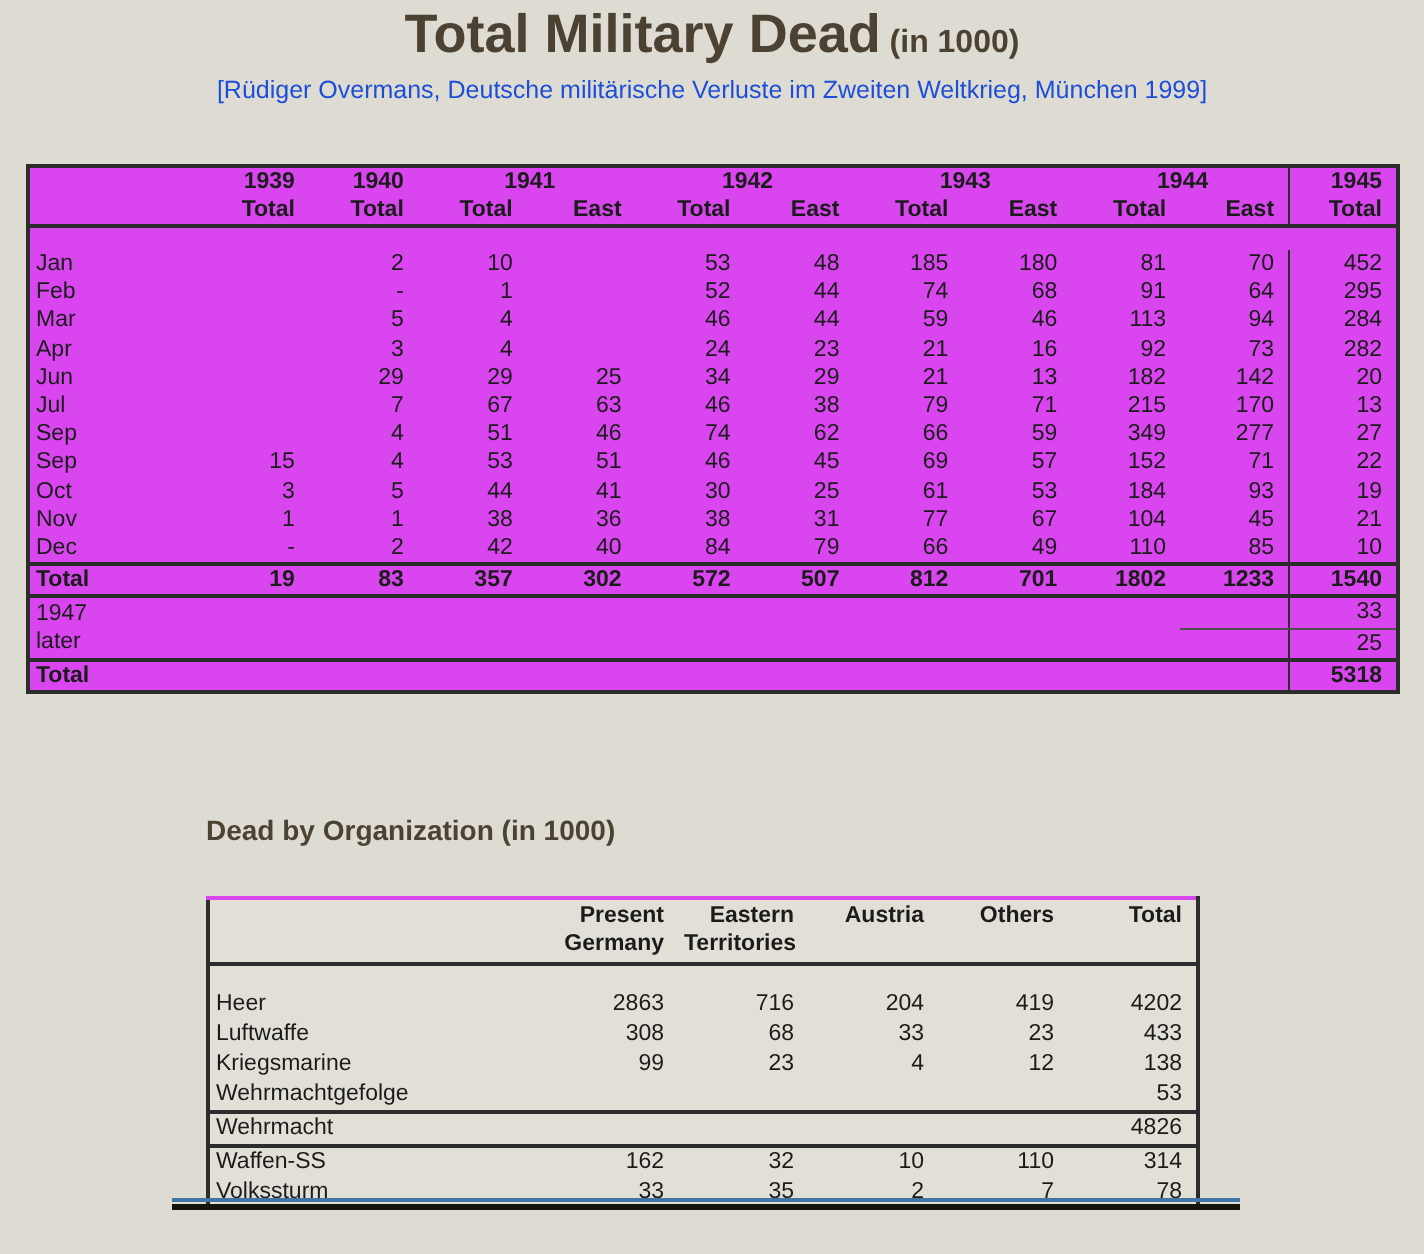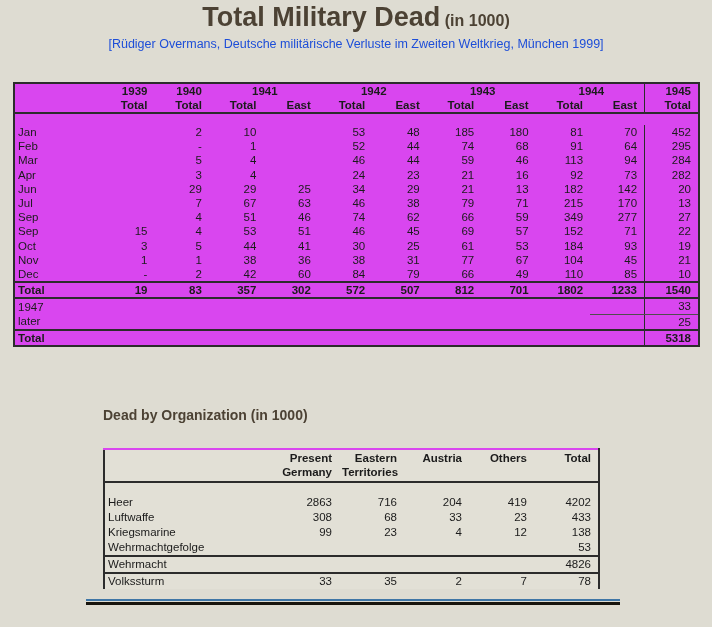--- a/index.html
+++ b/index.html
@@ -258,21 +258,21 @@
         <td class="num">67</td>
         <td class="num">104</td>
         <td class="num">45</td>
         <td class="num lc">21</td>
       </tr>
       <tr>
         <td class="lbl">Dec</td>
         <td class="num">-</td>
         <td class="num">2</td>
         <td class="num">42</td>
-        <td class="num">60</td>
+        <td class="num">40</td>
         <td class="num">84</td>
         <td class="num">79</td>
         <td class="num">66</td>
         <td class="num">49</td>
         <td class="num">110</td>
         <td class="num">85</td>
         <td class="num lc">10</td>
       </tr>
       <tr class="trow">
         <td class="lbl">Total</td>
@@ -407,20 +407,28 @@
       </tr>
       <tr class="wm">
         <td class="lbl b">Wehrmacht</td>
         <td class="num"></td>
         <td class="num"></td>
         <td class="num"></td>
         <td class="num"></td>
         <td class="num">4826</td>
       </tr>
       <tr>
+        <td class="lbl">Waffen-SS</td>
+        <td class="num">162</td>
+        <td class="num">32</td>
+        <td class="num">10</td>
+        <td class="num">110</td>
+        <td class="num">314</td>
+      </tr>
+      <tr>
         <td class="lbl">Volkssturm</td>
         <td class="num">33</td>
         <td class="num">35</td>
         <td class="num">2</td>
         <td class="num">7</td>
         <td class="num">78</td>
       </tr>
     </tbody>
 </table>
 

